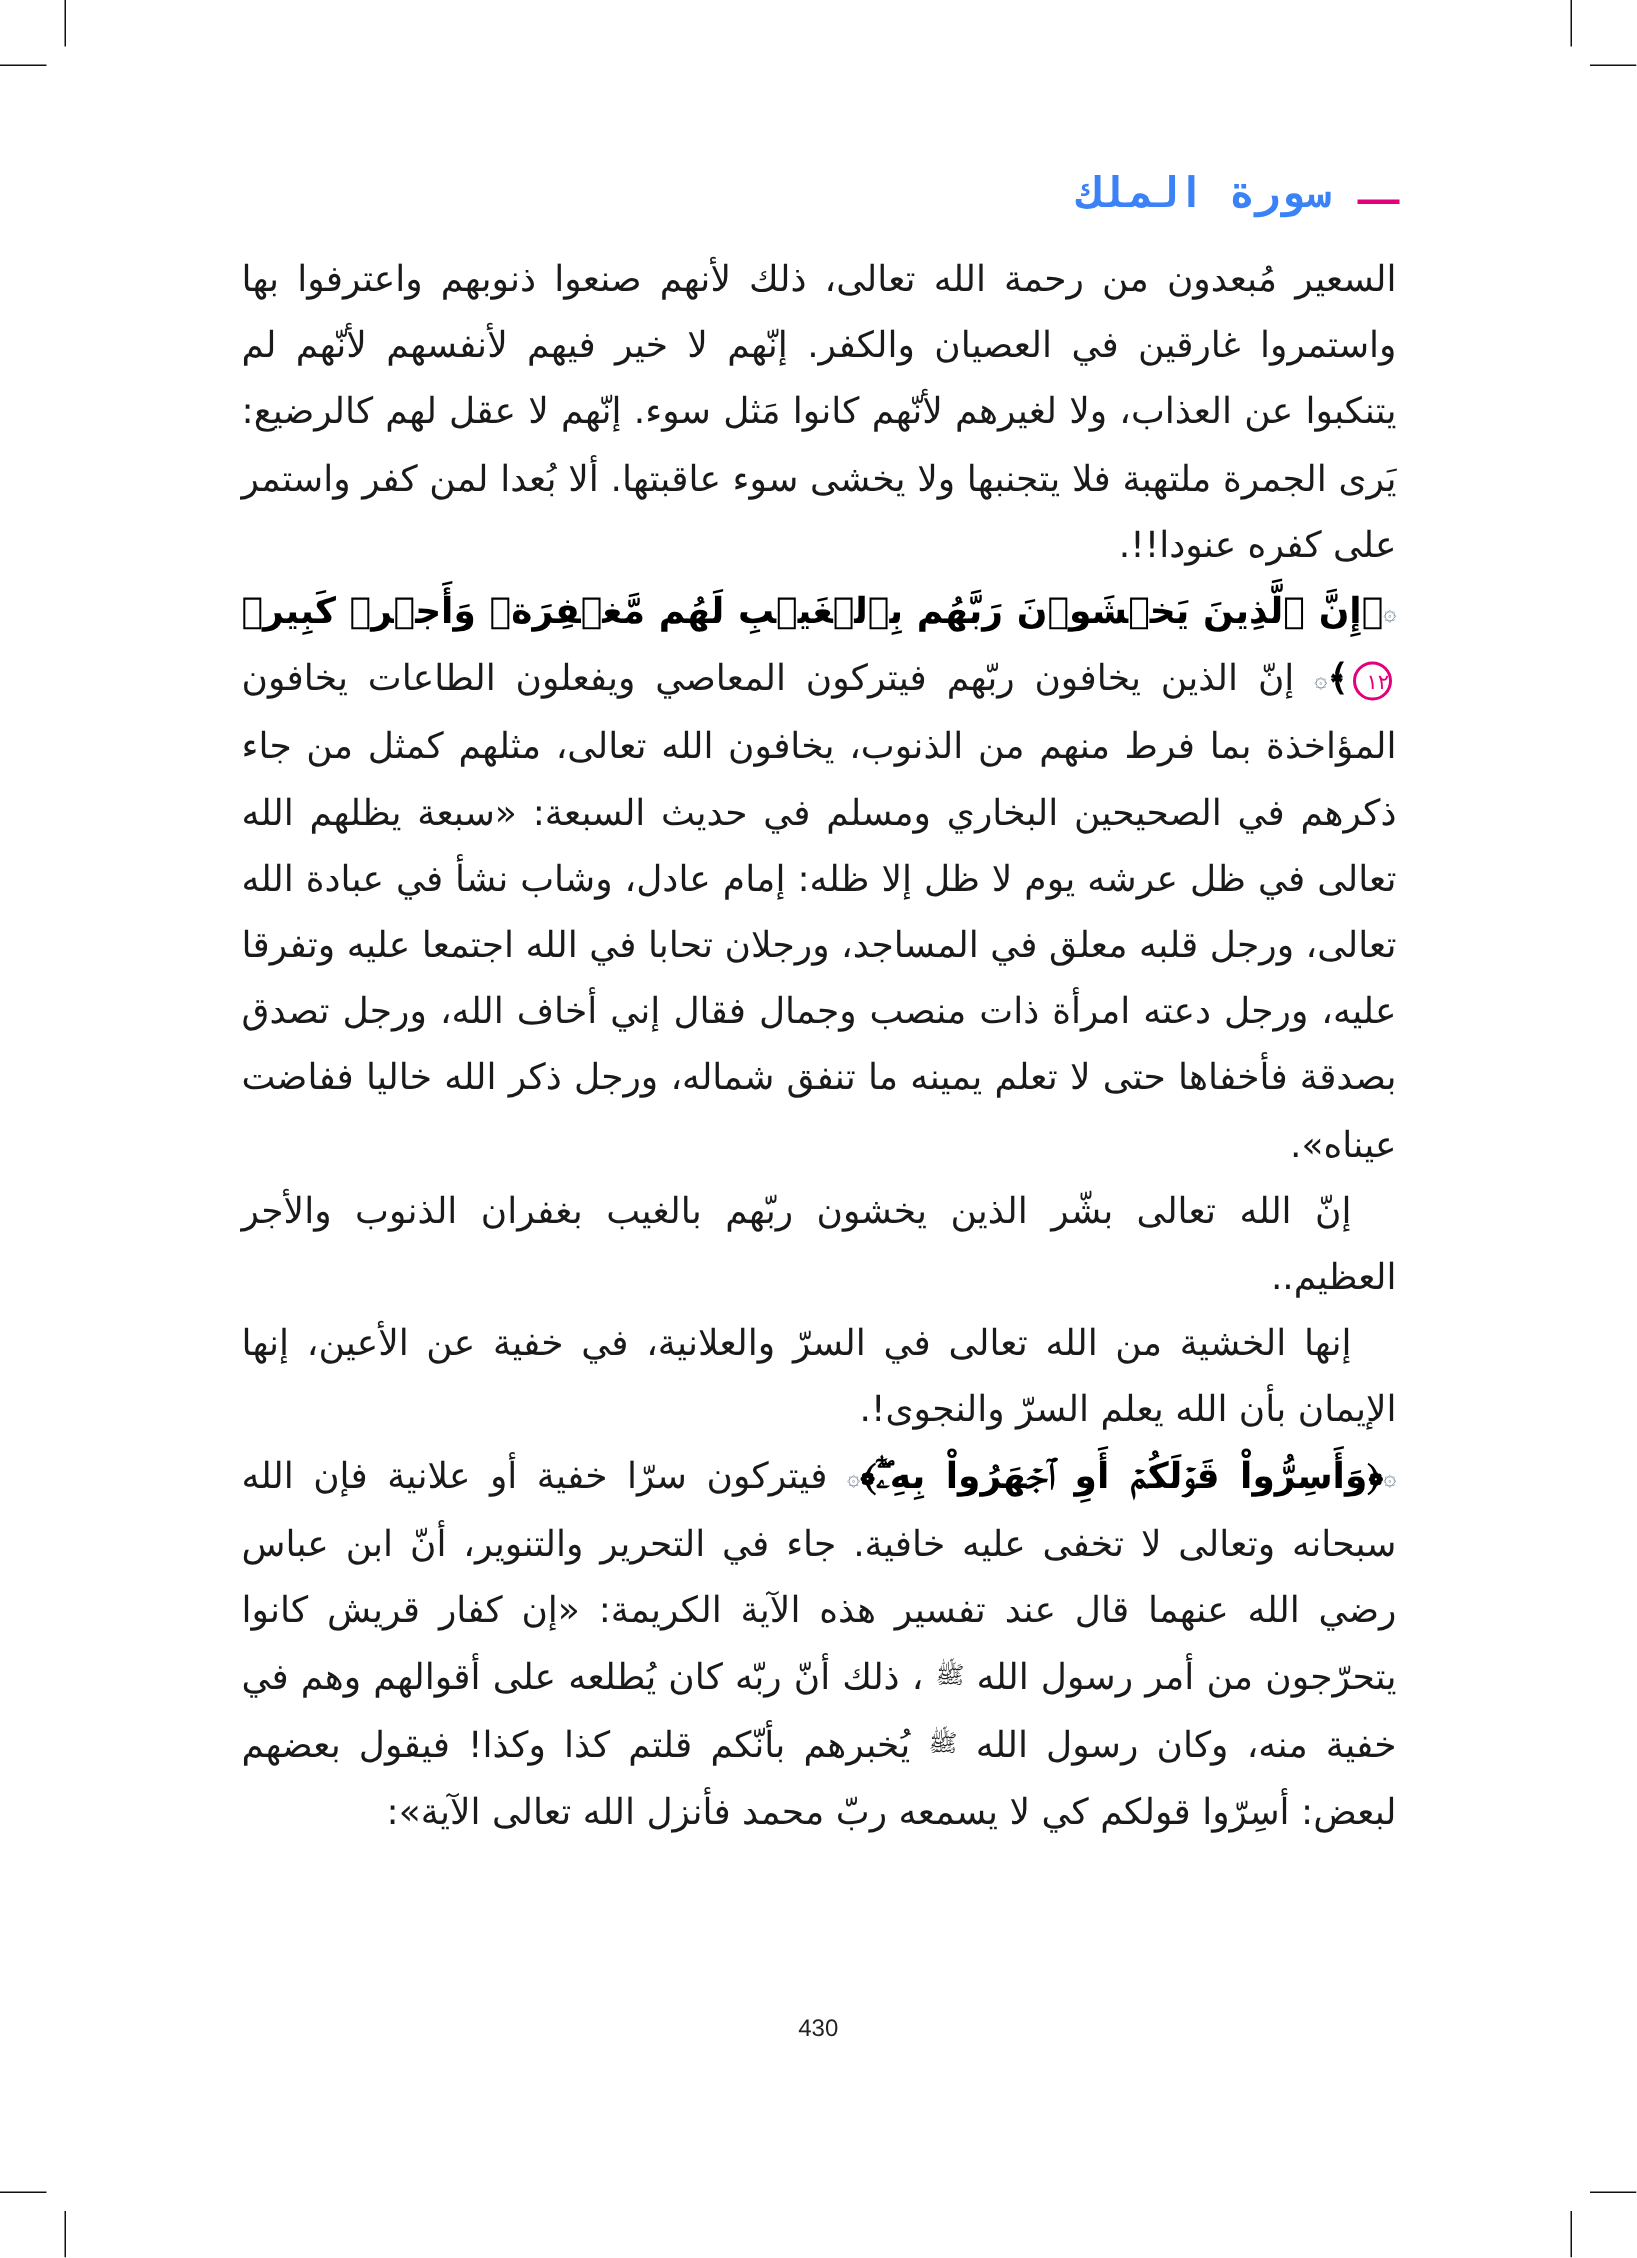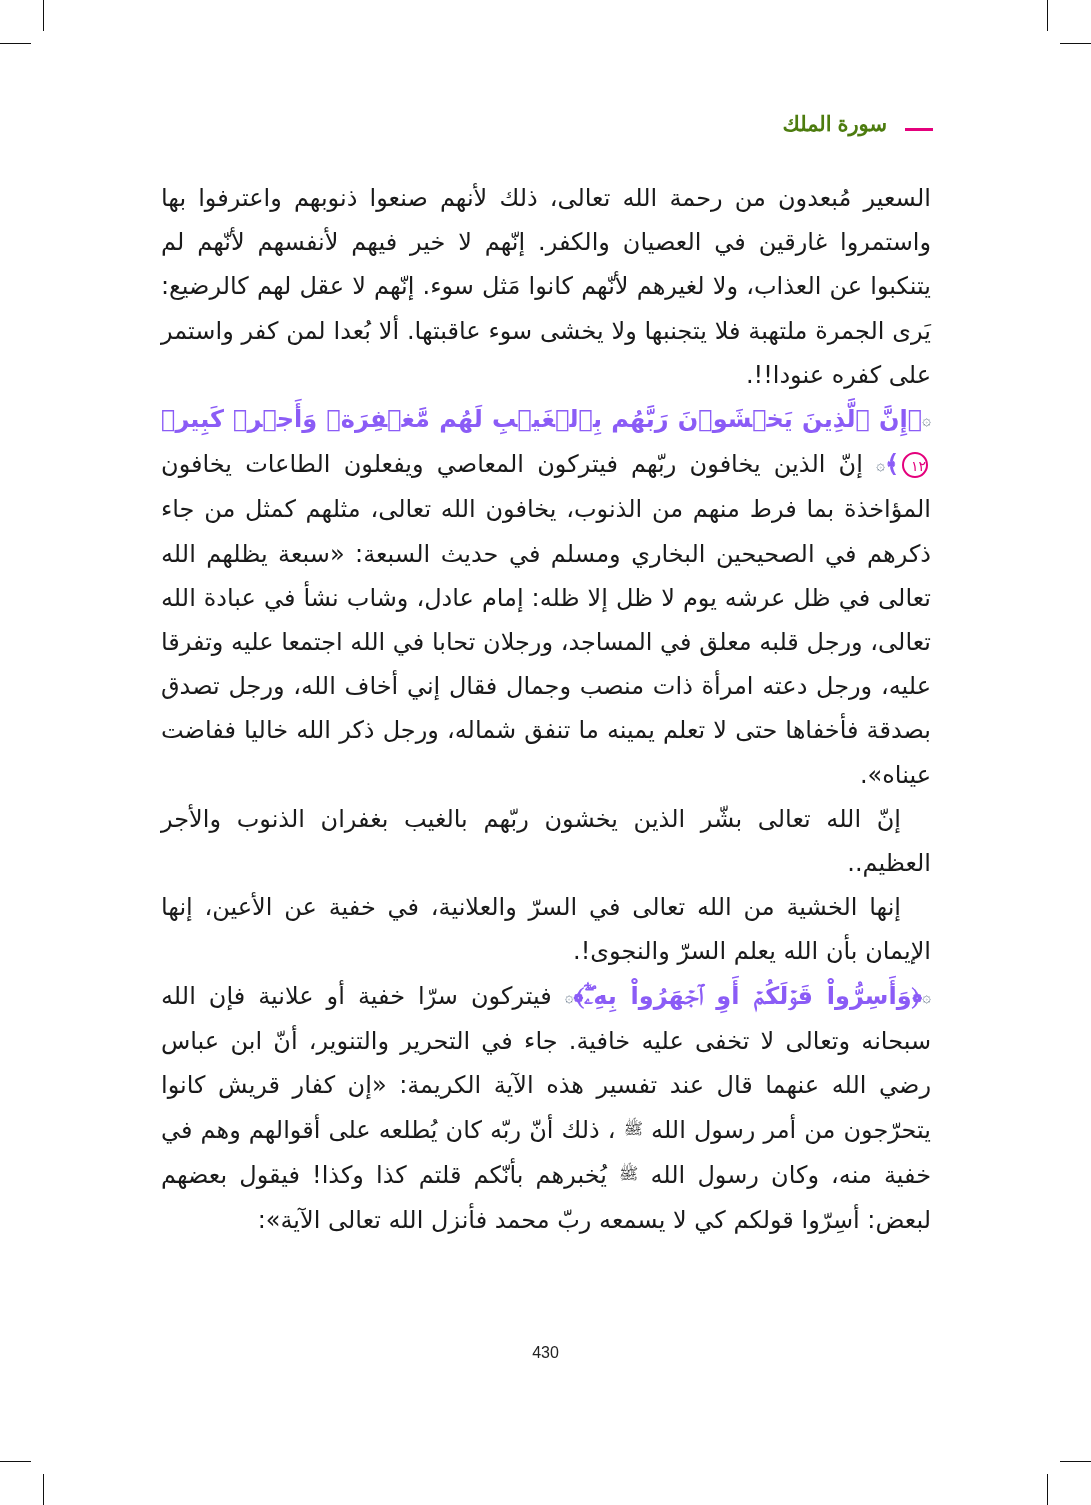--- a/index.html
+++ b/index.html
@@ -29,46 +29,46 @@
     gap: 18px;
     direction: rtl;
   }
   .running-head .rule {
     width: 28px;
     height: 3px;
     background: #e4007c;
     margin-top: 10px;
   }
   .running-head .title {
-    color: #4d7c0f;
-    font-size: 21px;
+    color: #3b82f6;
+    font-size: 28px;
     font-weight: bold;
-    font-family: Liberation Sans, sans-serif;
+    font-family: Liberation Mono, monospace;
   }
 
   .text-block {
     position: absolute;
-    top: 176px;
+    top: 164px;
     left: 161px;
     width: 770px;
     direction: rtl;
     font-size: 24px;
     line-height: 44.2px;
     text-align: justify;
     text-align-last: right;
     font-family: "DejaVu Sans", sans-serif;
   }
   .text-block p {
     margin: 0;
   }
   .indent {
     text-indent: 30px;
   }
   .verse {
-    color: #8b5cf6;
+    color: #000000;
     font-weight: bold;
   }
   .orn {
     color: #6c7d8f;
     font-size: 15px;
     vertical-align: 2px;
   }
   .ayah-num {
     display: inline-block;
     min-width: 26px;

